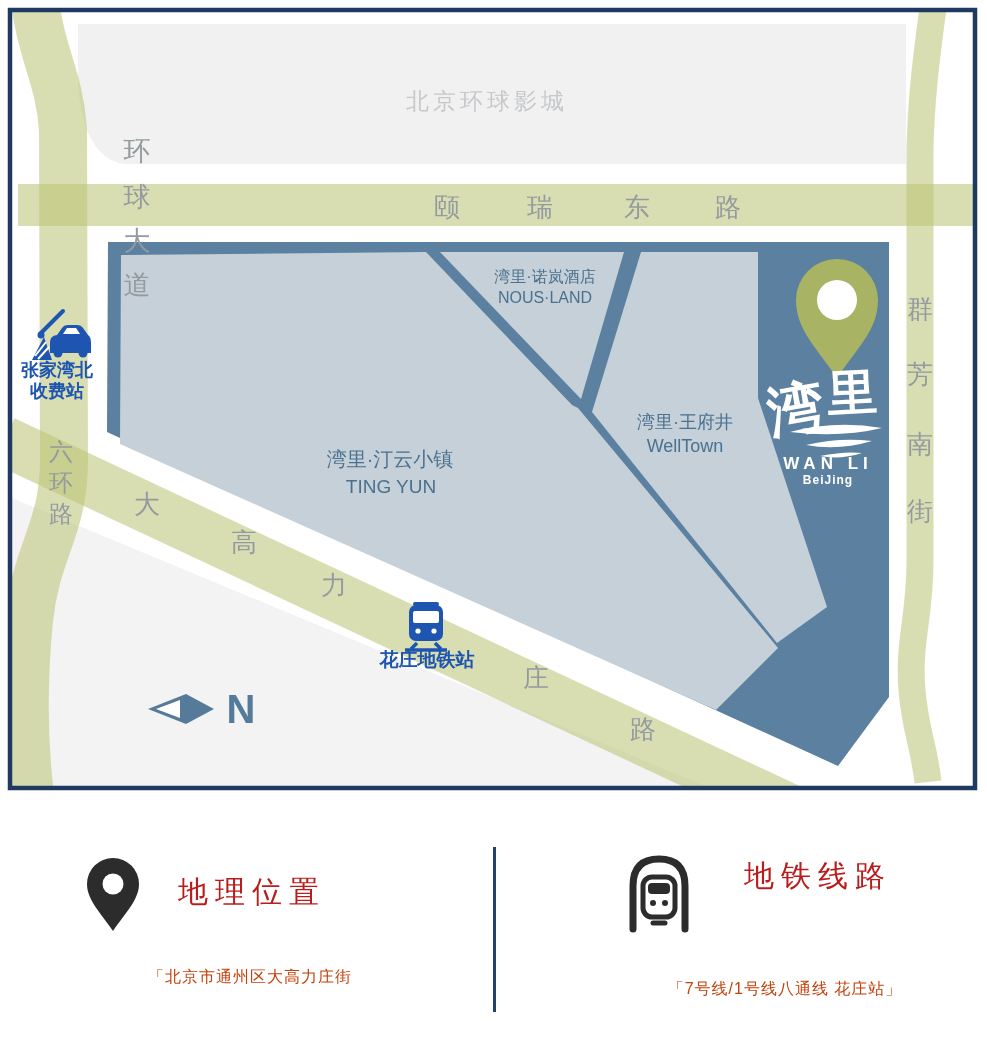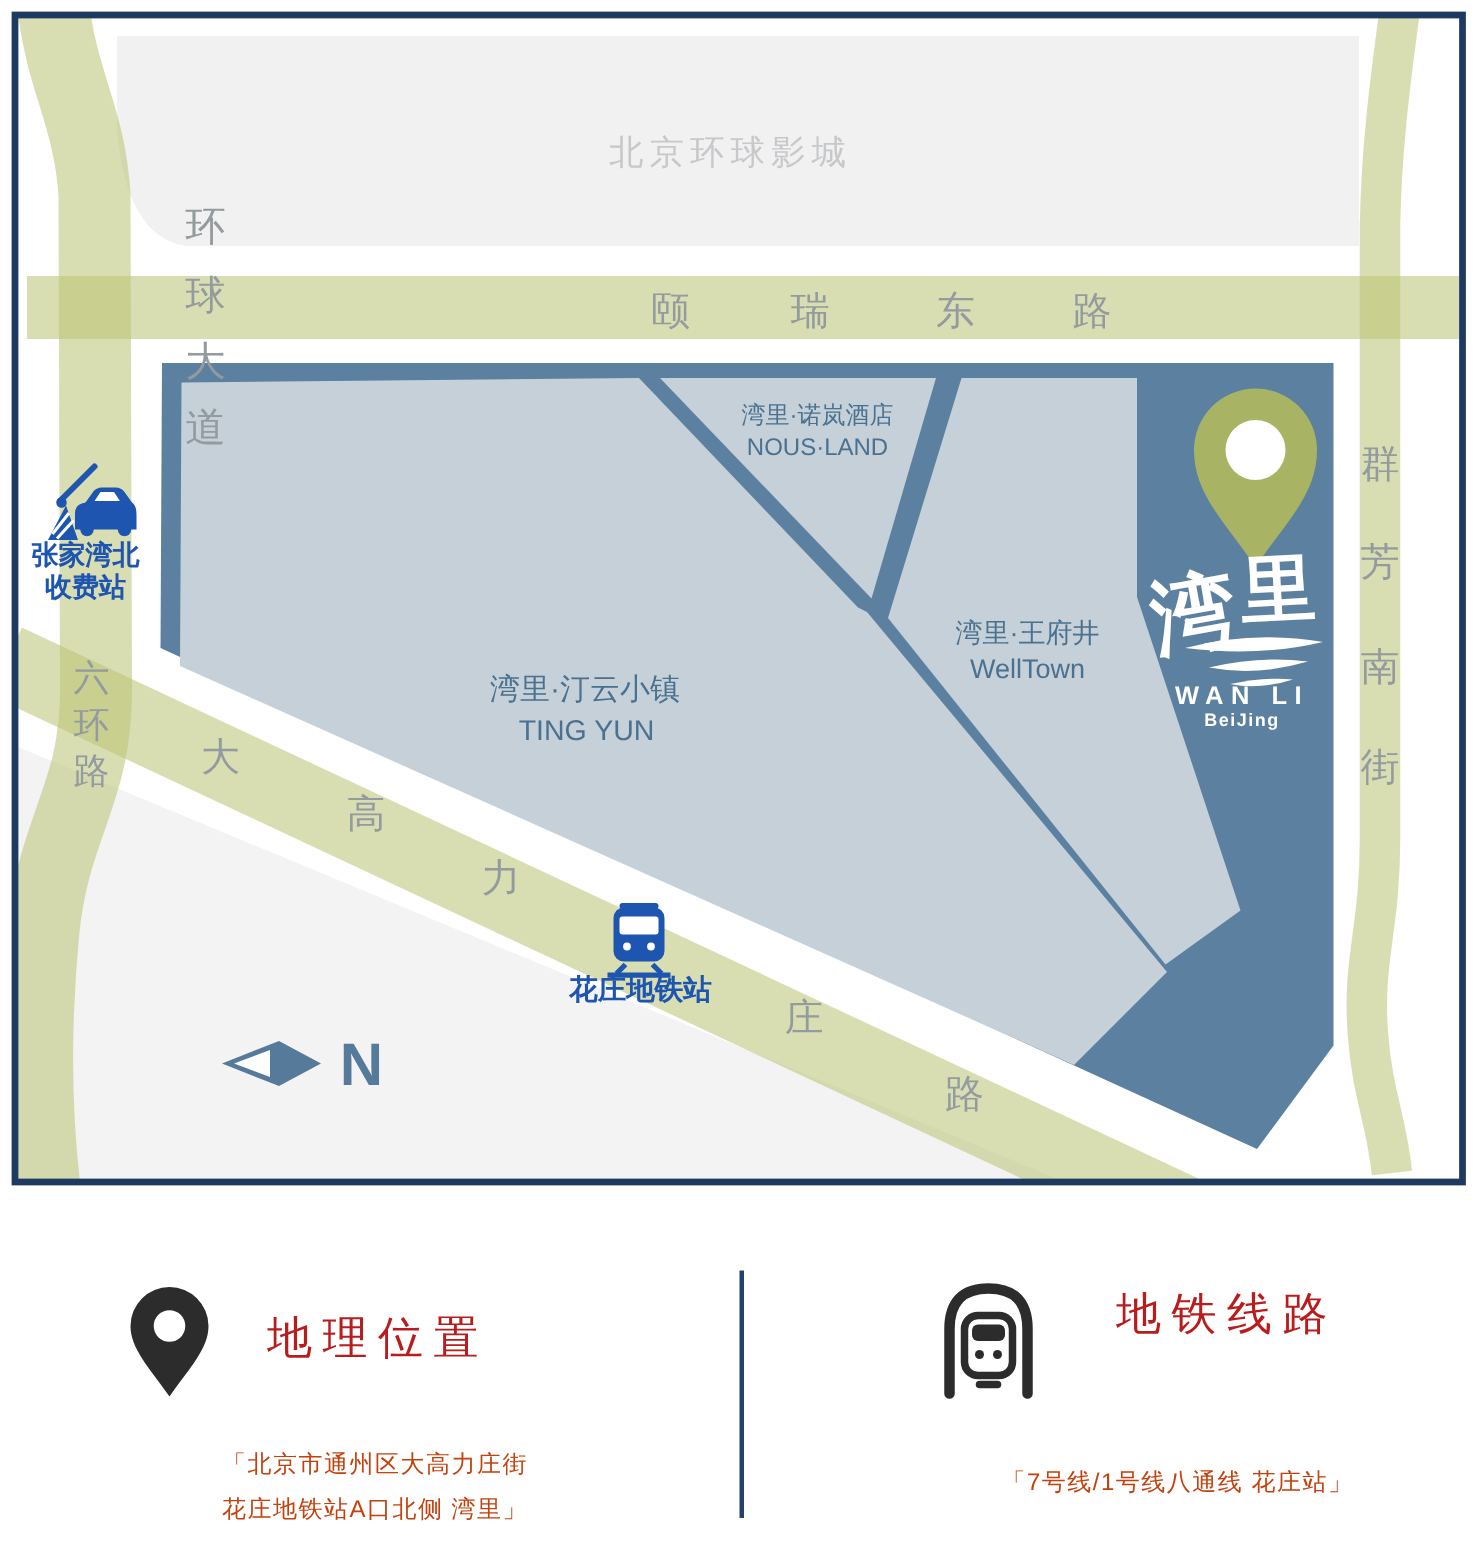--- a/index.html
+++ b/index.html
@@ -129,21 +129,20 @@
 
 <div class="divider" style="left:493px;top:847px;width:3px;height:165px;"></div>
 
 <svg class="info" style="left:85px;top:855px;" width="58" height="80" viewBox="0 0 58 80">
   <path d="M 28,76 C 14,56 2,44 2,29 A 26,26 0 1 1 54,29 C 54,44 42,56 28,76 Z" fill="#2c2c2c"></path>
   <circle cx="28" cy="29" r="10.5" fill="#ffffff"></circle>
 </svg>
 <div class="info info-title" style="left:178px;top:872px;">地理位置</div>
 <div class="info info-body" style="left:40px;top:962px;width:420px;">
   <div>「北京市通州区大高力庄街</div>
-  <div>花庄地铁站A口北侧 湾里」</div>
 </div>
 
 <svg class="info" style="left:624px;top:853px;" width="70" height="80" viewBox="0 0 70 80">
   <path d="M 9,76 L 9,33 Q 9,6 35,6 Q 61,6 61,33 L 61,76" fill="none" stroke="#2c2c2c" stroke-width="7" stroke-linecap="round"></path>
   <rect x="19" y="24" width="32" height="40" rx="9" fill="none" stroke="#2c2c2c" stroke-width="5"></rect>
   <rect x="24" y="30" width="22" height="11" rx="4" fill="#2c2c2c"></rect>
   <circle cx="29" cy="50" r="3" fill="#2c2c2c"></circle>
   <circle cx="41" cy="50" r="3" fill="#2c2c2c"></circle>
   <path d="M 29,70 L 41,70" stroke="#2c2c2c" stroke-width="5" stroke-linecap="round"></path>
 </svg>

